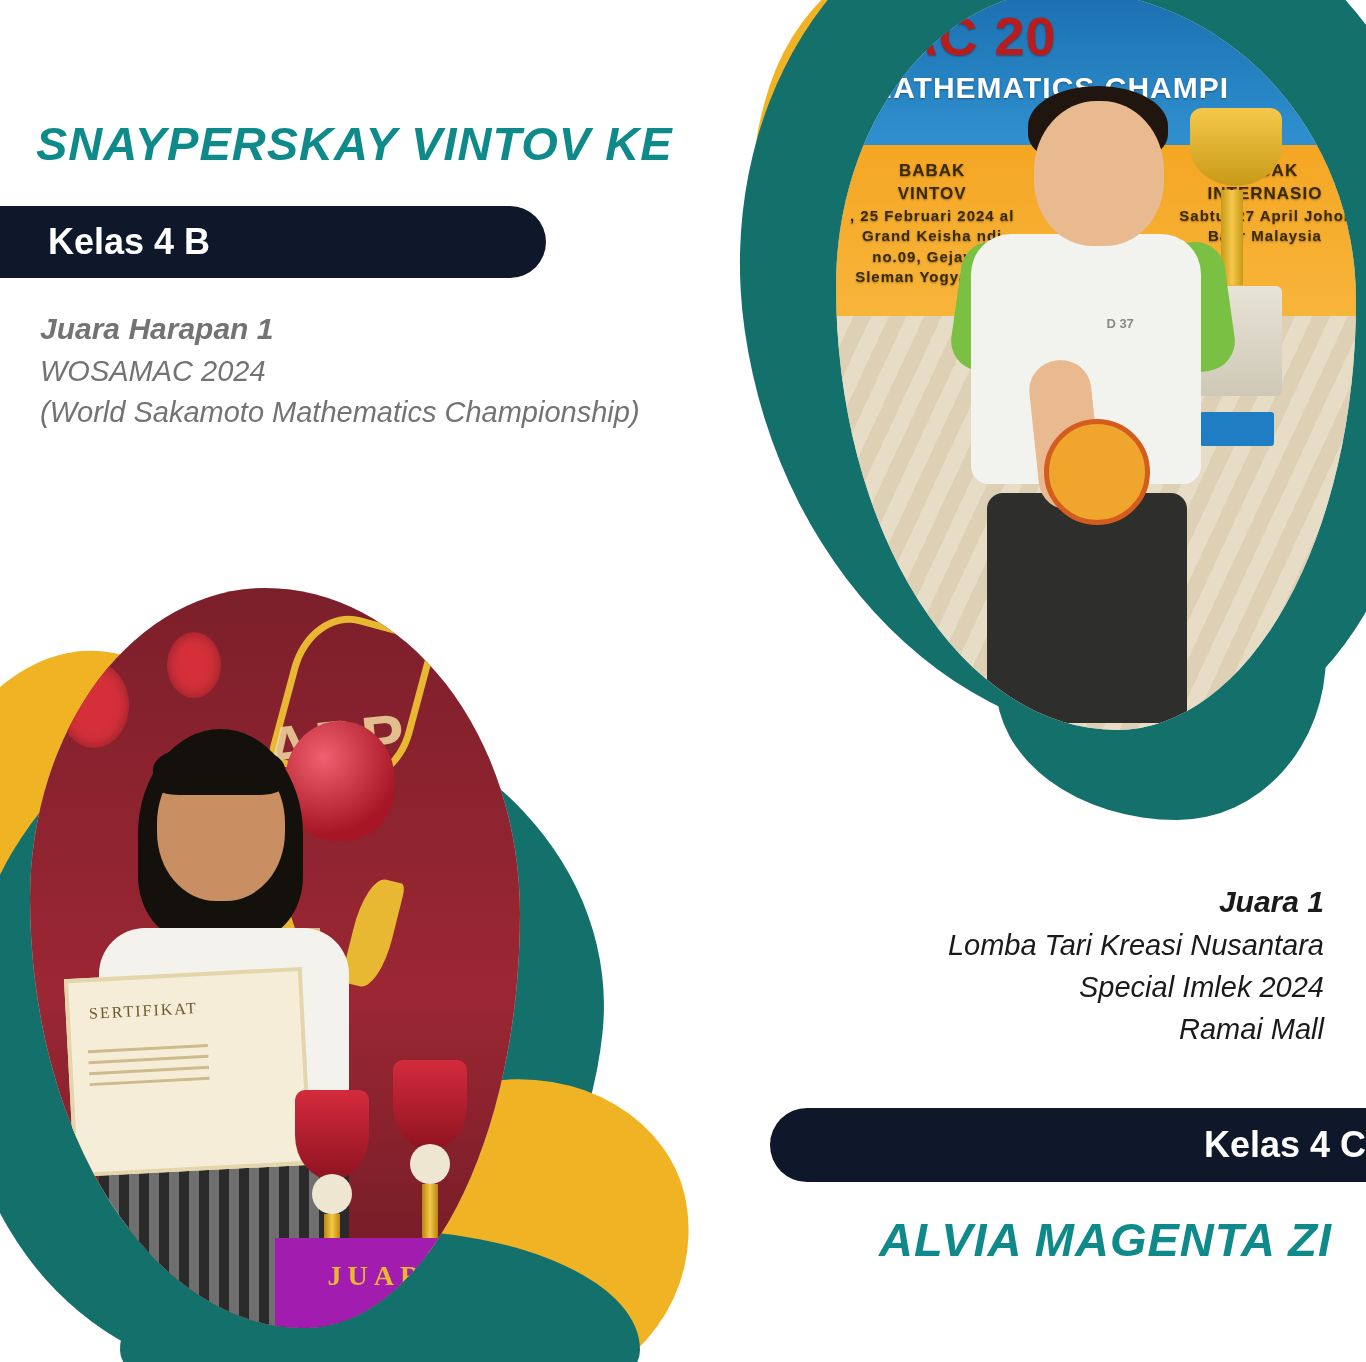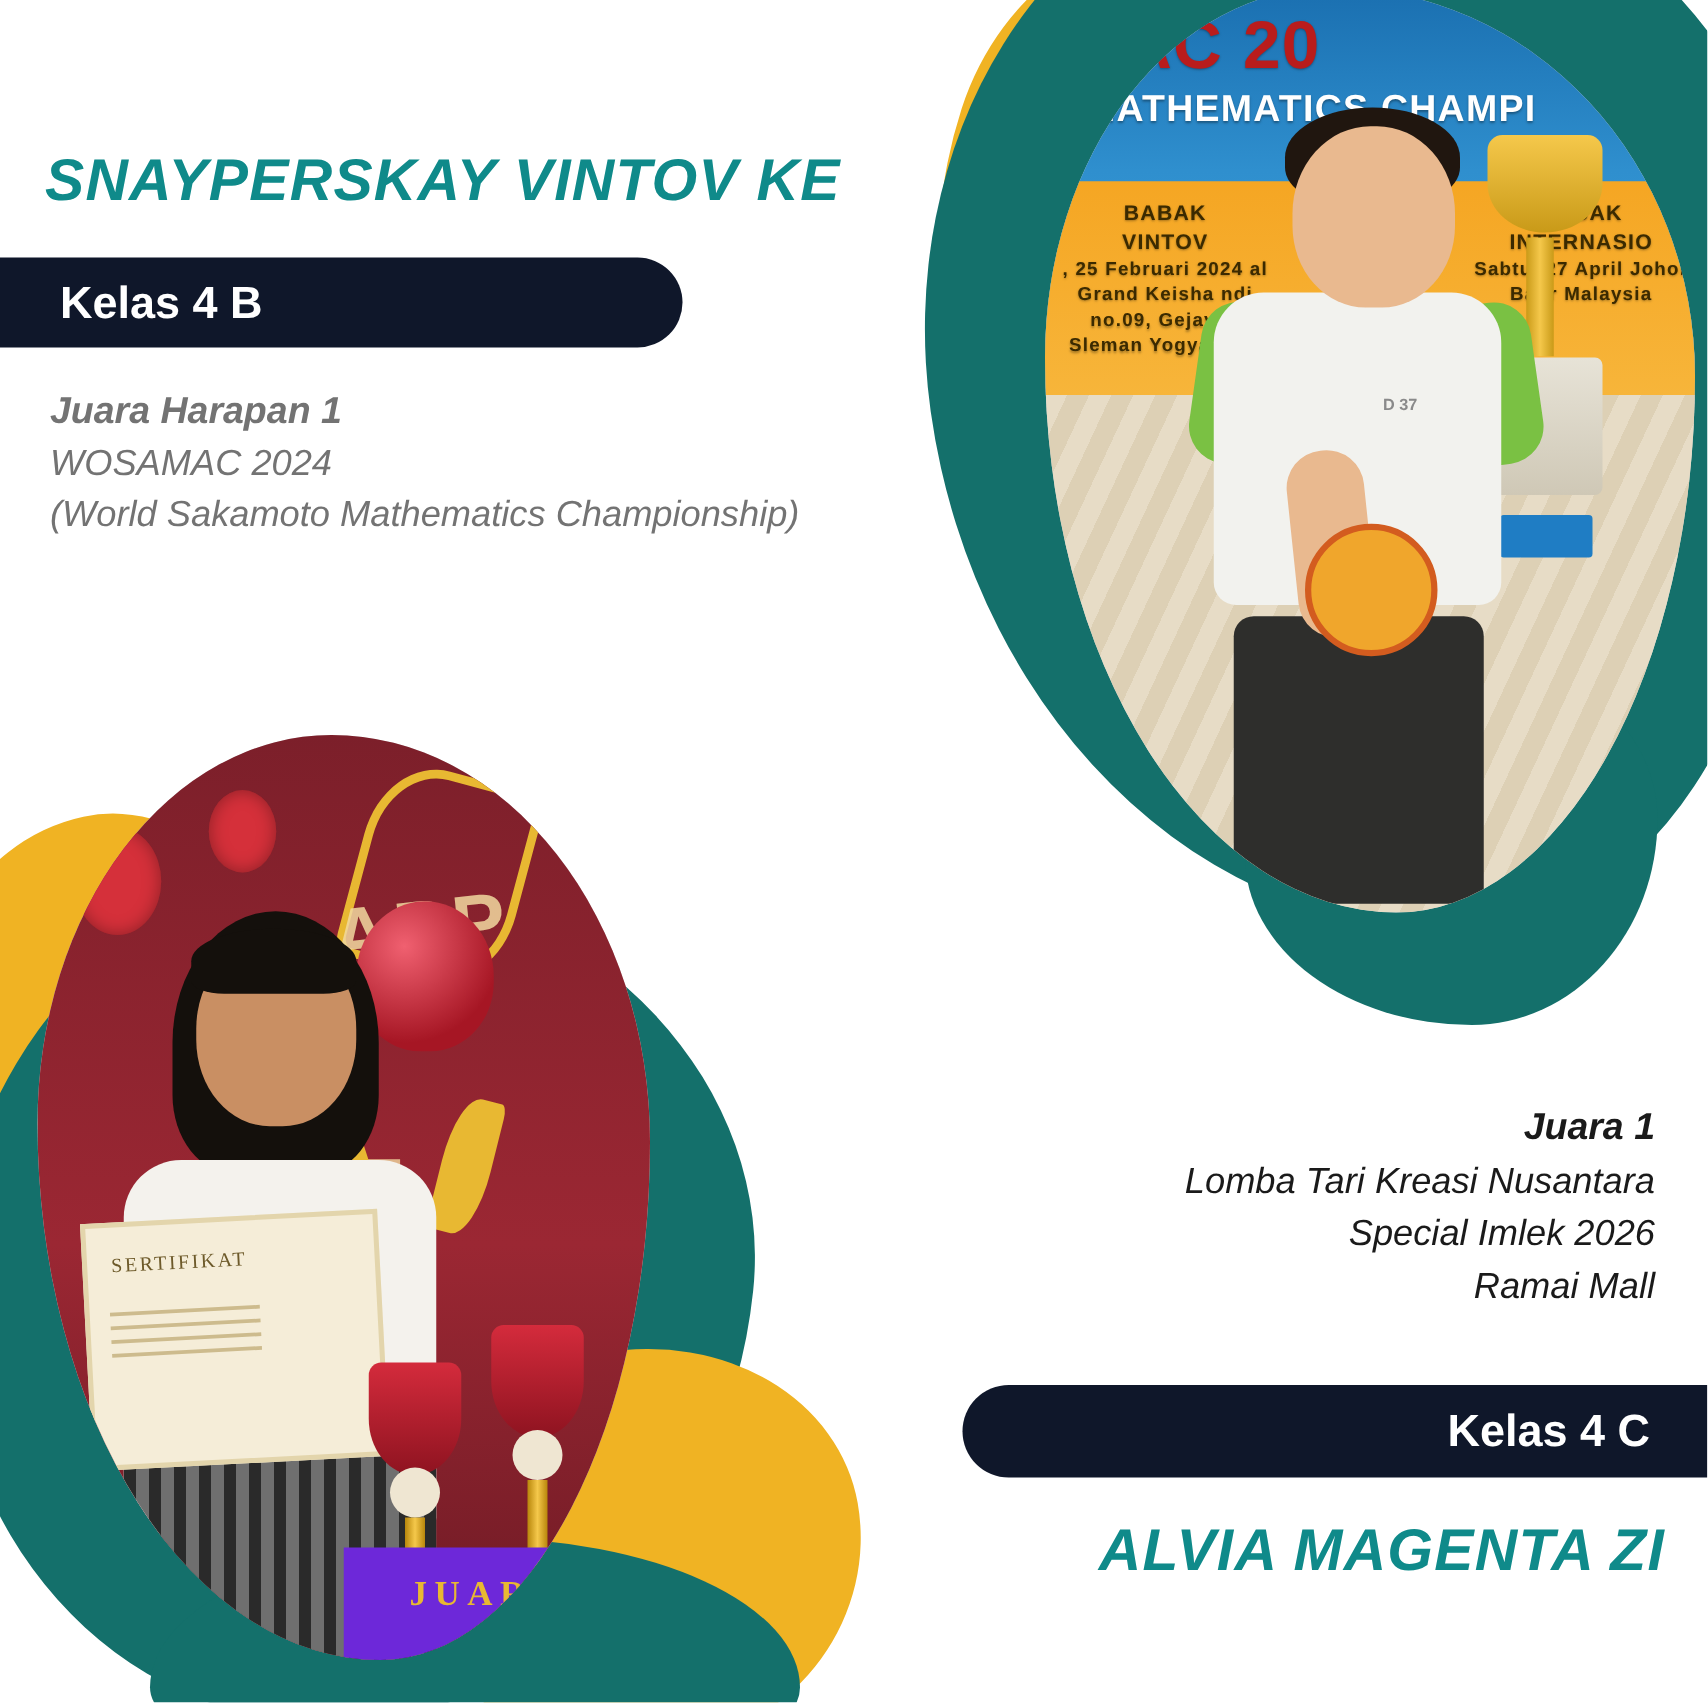--- a/index.html
+++ b/index.html
@@ -378,21 +378,21 @@
     background: linear-gradient(90deg,#b8860b,#f5c84b,#b8860b);
   }
   .p2-trophy.t1 { left: 54%; }
   .p2-trophy.t2 { left: 74%; bottom: 10%; }
   .p2-trophy-base {
     position: absolute;
     left: 50%;
     bottom: 0;
     width: 230px;
     height: 90px;
-    background: #6d28d9;
+    background: #a21caf;
   }
   .p2-trophy-base span {
     display: block;
     margin-top: 22px;
     text-align: center;
     color: #e8b832;
     font-weight: bold;
     font-size: 28px;
     letter-spacing: 6px;
     font-family: "Liberation Serif", serif;
@@ -471,21 +471,20 @@
   .award-bottom .rank {
     font-weight: bold;
     font-size: 30px;
   }
   .pill-bottom {
     right: 0;
     top: 1108px;
     width: 596px;
     height: 74px;
     border-radius: 37px 0 0 37px;
-    padding-right: 46px;
     box-sizing: border-box;
     justify-content: flex-end;
     left: auto;
   }
   .name-bottom {
     position: absolute;
     right: 34px;
     top: 1212px;
     font-size: 47px;
     font-weight: bold;
@@ -610,21 +609,21 @@
 
   <div class="award-top">
     <div class="rank">Juara Harapan 1</div>
     <div>WOSAMAC 2024</div>
     <div>(World Sakamoto Mathematics Championship)</div>
   </div>
 
   <div class="award-bottom">
     <div class="rank">Juara 1</div>
     <div>Lomba Tari Kreasi Nusantara</div>
-    <div>Special Imlek 2026</div>
+    <div>Special Imlek 2024</div>
     <div>Ramai Mall</div>
   </div>
 
   <div class="pill pill-bottom">
     <span>Kelas  4 C</span>
   </div>
 
   <div class="name-bottom">ALVIA MAGENTA ZI</div>
 
 </div>

